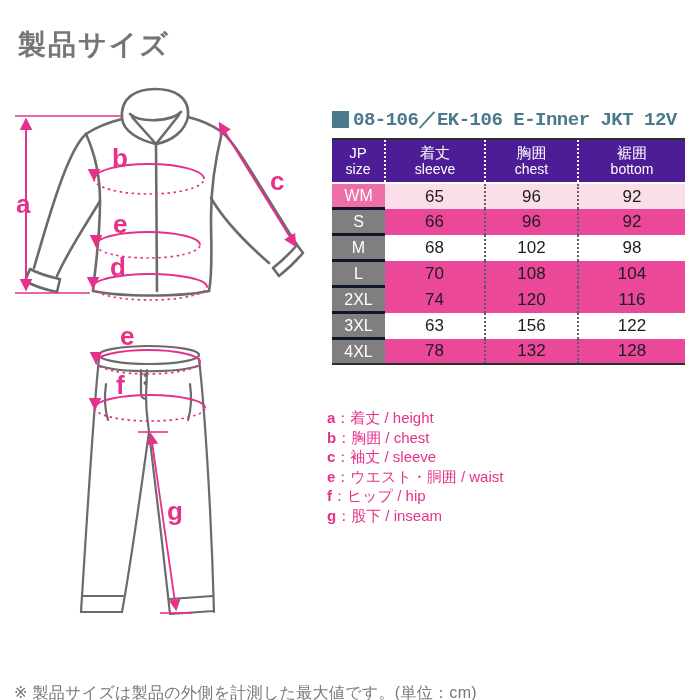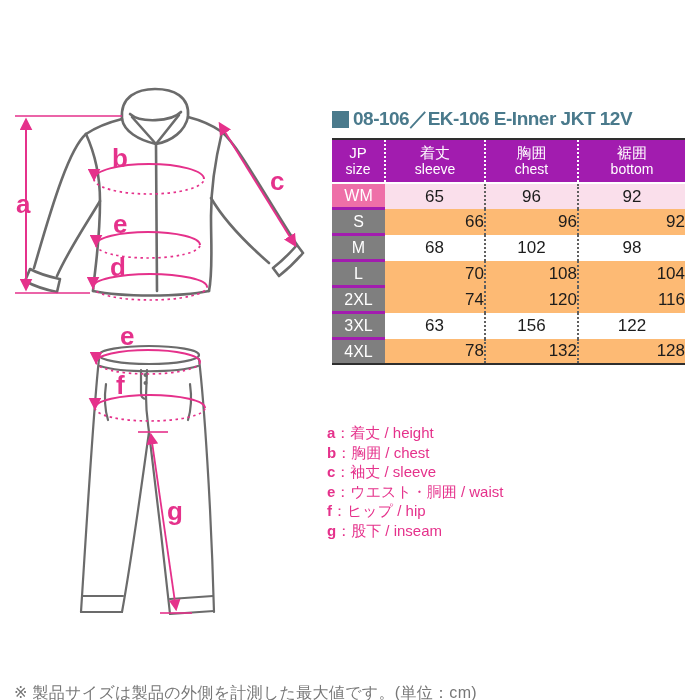--- a/index.html
+++ b/index.html
@@ -13,56 +13,57 @@
     font-size:28px; font-weight:bold; color:#757575; letter-spacing:2px;
   }
 
   
   .jacket-svg { position:absolute; left:10px; top:86px; }
   .pants-svg  { position:absolute; left:50px; top:322px; }
   .measure-label { font-family:"Liberation Sans",sans-serif; font-weight:bold; font-size:26px; fill:#e5318b; }
 
   
   .right-col { position:absolute; left:332px; top:106px; width:354px; }
-  .product-heading { display:flex; align-items:center; gap:4px; margin-bottom:6px; }
+  .product-heading { display:flex; align-items:center; gap:4px; margin-bottom:6px;font-family:Liberation Mono, monospace; }
   .square-marker { width:17px; height:17px; background:#4a7a8c; display:inline-block; }
   .product-code { color:#4a7a8c; font-size:19px; font-weight:bold; letter-spacing:-0.5px; white-space:nowrap; }
 
   
   table.size-table { border-collapse:collapse; width:353px; table-layout:fixed;
     border-top:2px solid #2e2e2e; border-bottom:2px solid #2e2e2e; }
   .col-size{width:53px} .col-length{width:100px} .col-chest{width:93px} .col-bottom{width:107px}
   .size-table th {
-    background:#a21caf; color:#fff; font-weight:normal; text-align:center;
+    background:#4c1d95; color:#fff; font-weight:normal; text-align:center;
     padding:4px 0 5px 0; border-bottom:2px solid #fff;
   }
   .size-table th .h-jp { font-size:15px; line-height:17px; }
   .size-table th .h-en { font-size:14px; line-height:16px; }
   .size-table th.dot-w { border-left:2px dotted #fff; }
   .size-table td { height:23px; text-align:center; font-size:17px; color:#1c1c1c; line-height:23px; }
-  .size-table td.lbl { background:#7f7f7f; color:#fff; font-size:16px; border-bottom:3px solid #a21caf; }
+  .size-table td.lbl { background:#7f7f7f; color:#fff; font-size:16px; border-bottom:3px solid #0f172a; }
   .size-table tr:last-child td.lbl { border-bottom:none; }
   .size-table tr.hl td.lbl { background:#ee6fa8; }
   .size-table tr.hl td.val { background:#fadfeb; }
-  .size-table tr.alt td.val { background:#fdba74;text-align:right; }
+  .size-table tr.alt td.val { background:#ec4899; }
   .size-table td.dot-d { border-left:2px dotted #5f5f5f; }
 
   
-  .legend { position:absolute; left:327px; top:423px; list-style:none; }
+  .legend { position:absolute; left:327px; top:408px; list-style:none; }
   .legend li { font-size:15px; line-height:19.5px; color:#e5318b; white-space:nowrap; }
   .legend .lg-key { font-weight:bold; }
 
   
   .footnote { position:absolute; left:14px; top:664px; font-size:16px; color:#777777; letter-spacing:0.3px;margin-top:19px; }
 </style>
 </head>
 <body>
 
 <div class="canvas">
 
+  <div class="page-title">製品サイズ</div>
 
   <svg class="jacket-svg" width="315" height="224" viewBox="0 0 315 224">
     <defs>
       <marker id="arr" viewBox="0 0 10 10" refX="8" refY="5" markerWidth="6.5" markerHeight="6.5" orient="auto-start-reverse">
         <path d="M0,0 L10,5 L0,10 z" fill="#e5318b"></path>
       </marker>
     </defs>
 
     <g stroke="#6b6b6b" stroke-width="2.6" fill="none" stroke-linecap="round" stroke-linejoin="round">
       <path d="M 112,33 C 110,10 128,3 145,3 C 163,3 180,10 178,31"></path>

